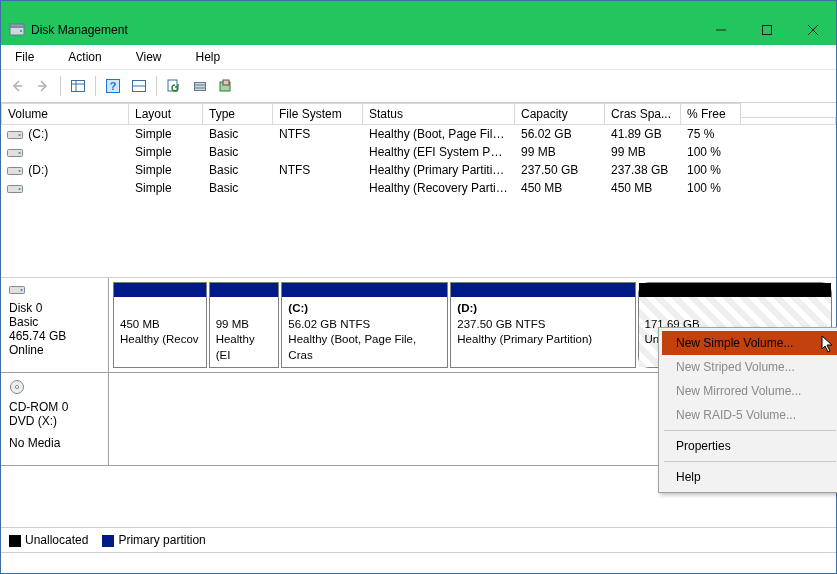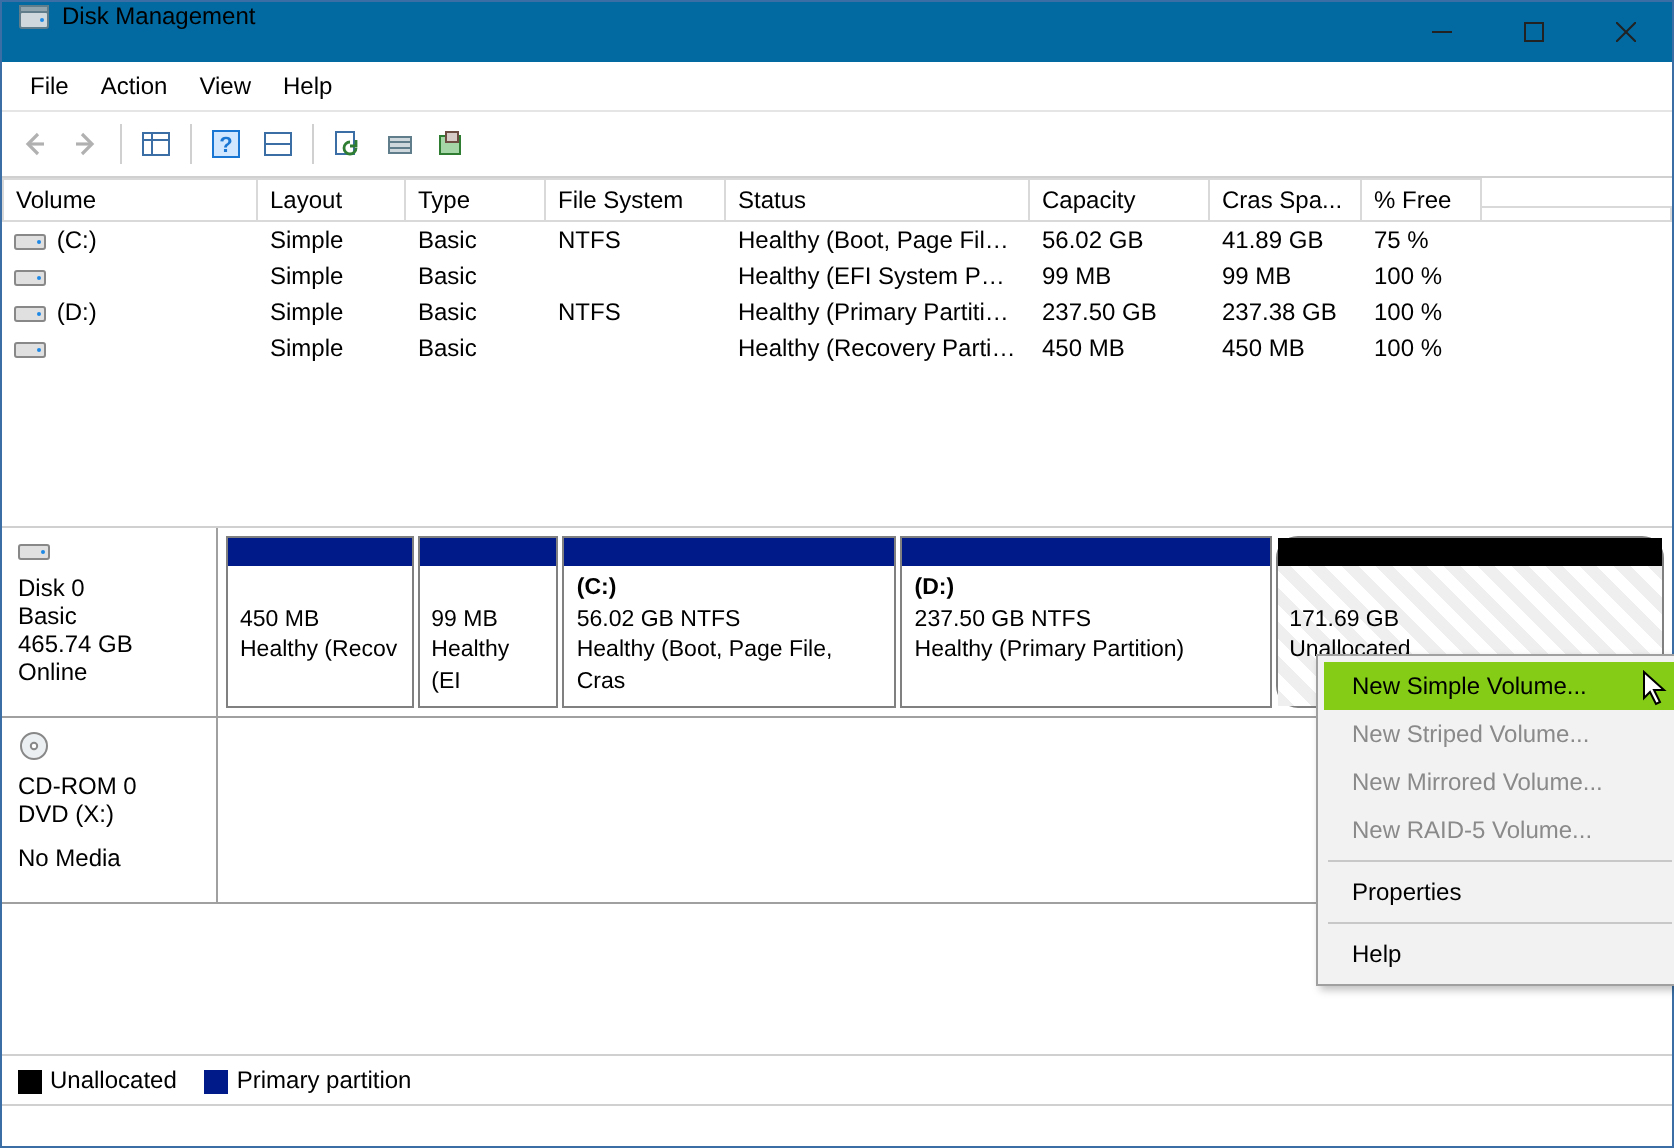--- a/index.html
+++ b/index.html
@@ -1,23 +1,23 @@
 <!DOCTYPE html>
 <html><head>
 <meta charset="utf-8">
 <style>
 html,body{margin:0;padding:0;font-family:"Segoe UI",Tahoma,sans-serif;font-size:12px;color:#000;background:#fff}
 .window{width:837px;height:574px;border:1px solid #3a6ea5;box-sizing:border-box;display:flex;flex-direction:column;background:#fff;position:relative}
-.titlebar{height:30px;display:flex;align-items:flex-start;padding:0 0 0 8px;background:#0369a1}
+.titlebar{height:30px;display:flex;align-items:center;padding:14px 0 0 8px;background:#22c55e}
 .titlebar .icon{width:16px;height:16px;margin-right:6px;display:flex;align-items:center;justify-content:center}
 .titlebar .title{flex:1}
 .winbtns{display:flex;height:100%}
 .winbtn{width:46px;display:flex;align-items:center;justify-content:center}
 .winbtn svg{stroke:#222;stroke-width:1}
-.menubar{height:20px;display:flex;align-items:center;padding:2px 6px;gap:0;border-bottom:1px solid #e5e5e5}
+.menubar{height:20px;display:flex;align-items:center;padding:2px 6px;gap:18px;border-bottom:1px solid #e5e5e5}
 .menuitem{padding:1px 8px}
 .toolbar{height:28px;display:flex;align-items:center;padding:2px 4px;gap:2px;border-bottom:1px solid #d0d0d0}
 .tb{width:24px;height:24px;display:flex;align-items:center;justify-content:center}
 .tb.disabled{opacity:.45}
 .sep{width:1px;height:20px;background:#d0d0d0;margin:0 3px}
 .pane-top{border-bottom:1px solid #d0d0d0}
 .th-row,.td-row{display:flex;align-items:flex-end}
 .th-row{background:#fff}
 .th{box-sizing:border-box;border:1px solid #d9d9d9;border-left:none;padding:3px 6px;text-align:left;font-weight:400;background:#fff}
 .th:first-child{border-left:1px solid #d9d9d9}
@@ -34,21 +34,21 @@
 .part-head.primary{background:#001a8a}
 .part-head.unalloc{background:#000}
 .part-body{padding:4px 6px;flex:1;font-size:11.5px;line-height:1.35;overflow:hidden}
 .part-body .b{font-weight:700}
 .unalloc-body{background:repeating-linear-gradient(45deg,#efefef 0 6px,#fff 6px 12px)}
 .legend{height:24px;border-top:1px solid #d0d0d0;display:flex;align-items:center;gap:14px;padding:0 8px;font-size:12px}
 .sw{width:12px;height:12px;display:inline-block;margin-right:4px;vertical-align:middle}
 .sw.black{background:#000}.sw.blue{background:#001a8a}
 .ctx{position:absolute;left:657px;top:326px;width:176px;background:#f2f2f2;border:1px solid #a0a0a0;box-shadow:2px 2px 4px rgba(0,0,0,.25);padding:3px}
 .ctx .mi{padding:5px 10px 5px 14px;font-size:12px}
-.ctx .mi.sel{background:#84cc16}
+.ctx .mi.sel{background:#c2410c}
 .ctx .mi.dis{color:#8a8a8a}
 .ctx hr{border:none;border-top:1px solid #c8c8c8;margin:3px 2px}
 .cursor{position:absolute;left:820px;top:334px;pointer-events:none}
 .statusbar{height:20px;border-top:1px solid #d0d0d0;margin-top:auto}
 </style>
 </head>
 <body>
 
 <div class="window">
 

